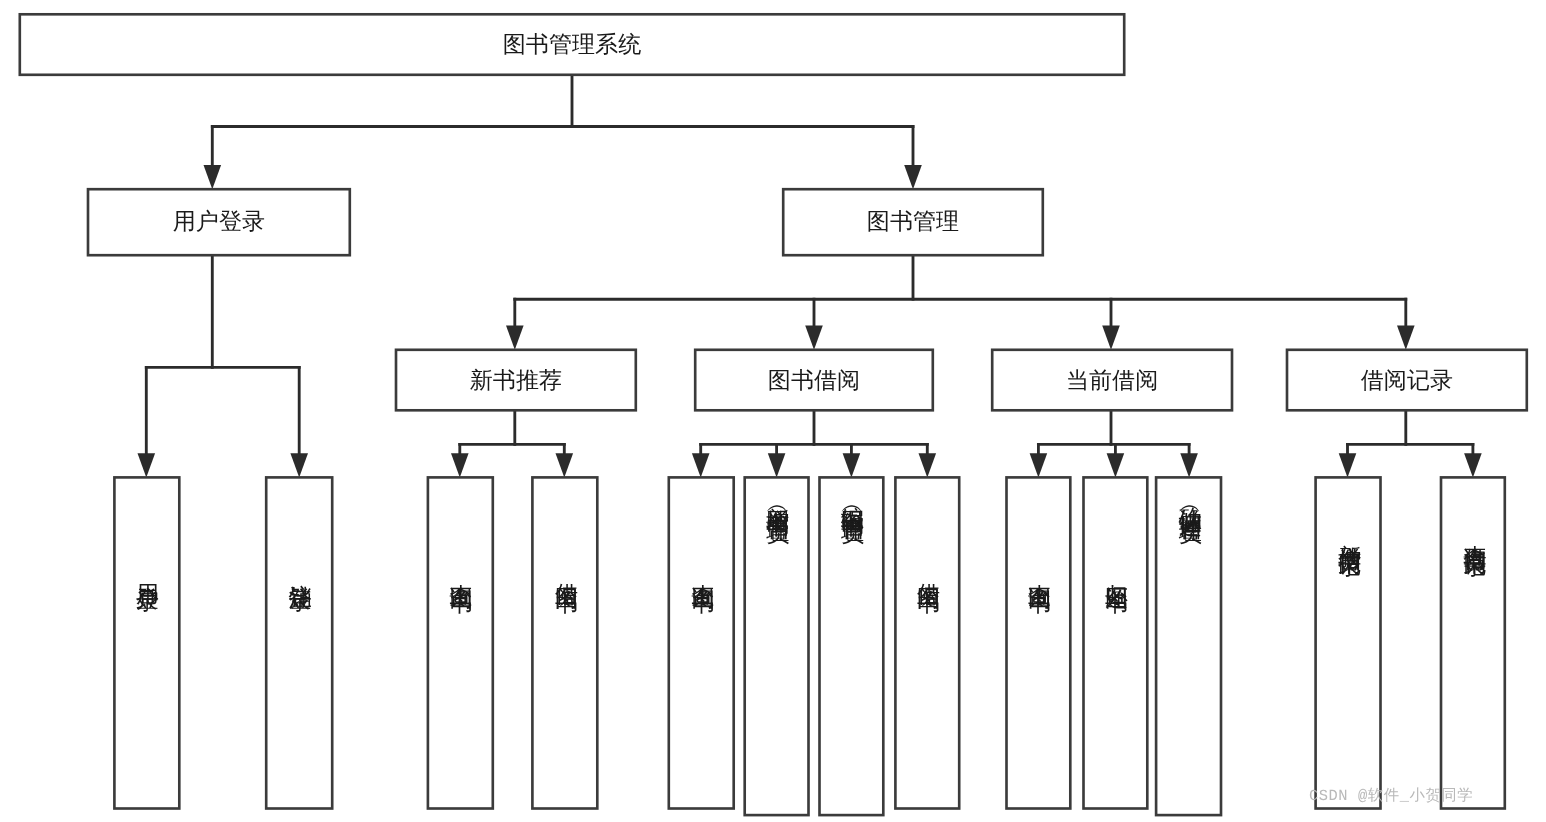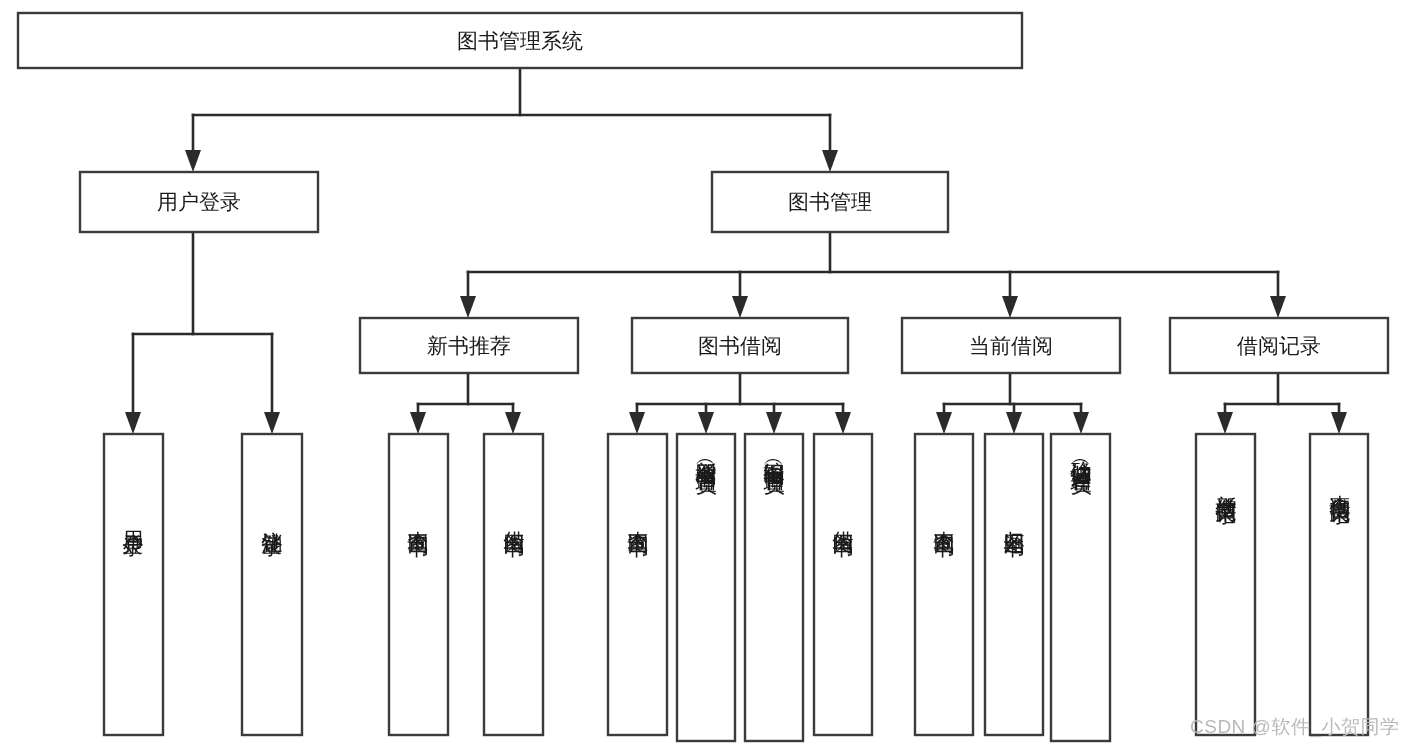--- a/index.html
+++ b/index.html
@@ -56,22 +56,22 @@
     font-family: "Liberation Sans", "DejaVu Sans", sans-serif;
     font-size: 21px;
     line-height: 1.05;
     letter-spacing: 2px;
     color: #1a1a1a;
     white-space: nowrap;
     pointer-events: none;
   }
   .watermark {
     position: absolute;
-    font-family: Liberation Sans, sans-serif;
-    font-size: 19px;
+    font-family: Liberation Mono, monospace;
+    font-size: 14px;
     color: #b9b9b9;
     white-space: nowrap;
     letter-spacing: 0.5px;
   }
 </style>
 </head>
 <body>
 
 <div id="diagram-root">
 

